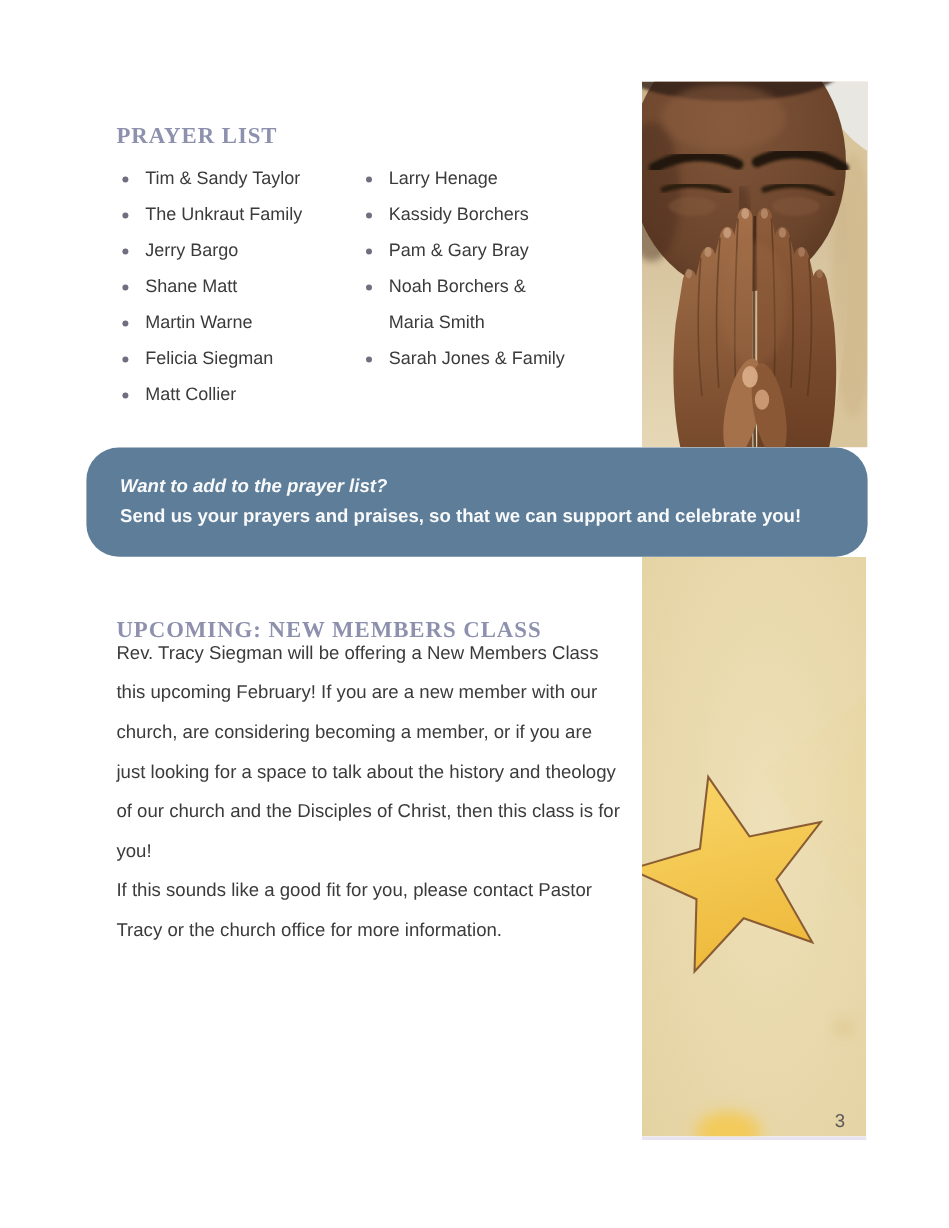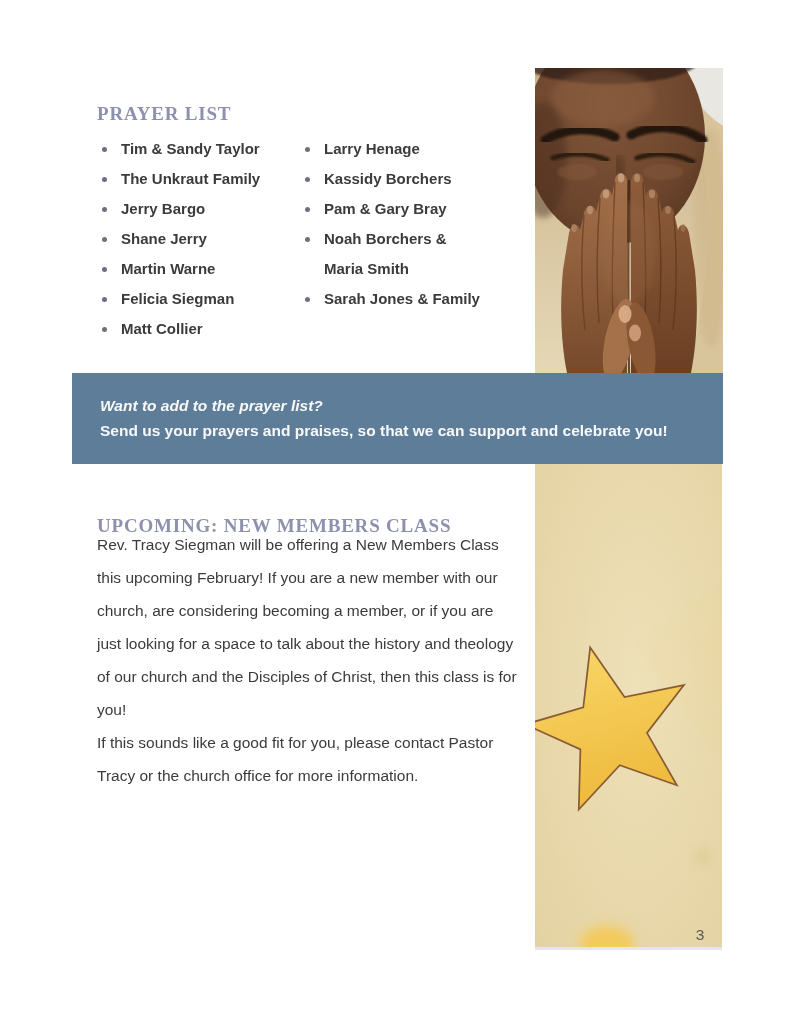--- a/index.html
+++ b/index.html
@@ -41,32 +41,33 @@
   }
   .plist.left-col{width:203px;flex:0 0 203px;}
   .plist.right-col{flex:1;}
   .plist li{
     position:relative;
     padding-left:24px;
     line-height:30px;
     font-size:15px;
     color:var(--body-text);
   }
-  .plist .ptext{white-space:pre-line;font-weight:bold;}
+  .plist .ptext{white-space:pre-line;}
   .plist .bullet{
     position:absolute;left:5px;top:13px;
     width:5px;height:5px;border-radius:50%;
     background:var(--bullet-color);
   }
 
   .banner{
     position:absolute;left:72px;top:373px;width:651px;height:91px;
     background:var(--banner-bg);
     padding:20px 30px 0 28px;
     color:var(--banner-text);
+    border-radius:27px;
   }
   .banner p{margin:0;line-height:25px;font-size:15.5px;font-weight:bold;}
   .banner .banner-line1{font-style:italic;}
 
   .photo{
     position:absolute;margin:0;overflow:hidden;padding:0;
   }
   .photo svg{display:block;}
   .photo.praying{left:535px;top:68px;width:188px;height:305px;}
   .photo.stars{left:535px;top:464px;width:187px;height:486px;border-bottom:3px solid #e7e4ef;}
@@ -108,21 +109,21 @@
           <span class="ptext">The Unkraut Family</span>
         </li>
 
         <li class="plist-item">
           <span class="bullet"></span>
           <span class="ptext">Jerry Bargo</span>
         </li>
 
         <li class="plist-item">
           <span class="bullet"></span>
-          <span class="ptext">Shane Jerry</span>
+          <span class="ptext">Shane Matt</span>
         </li>
 
         <li class="plist-item">
           <span class="bullet"></span>
           <span class="ptext">Martin Warne</span>
         </li>
 
         <li class="plist-item">
           <span class="bullet"></span>
           <span class="ptext">Felicia Siegman</span>

